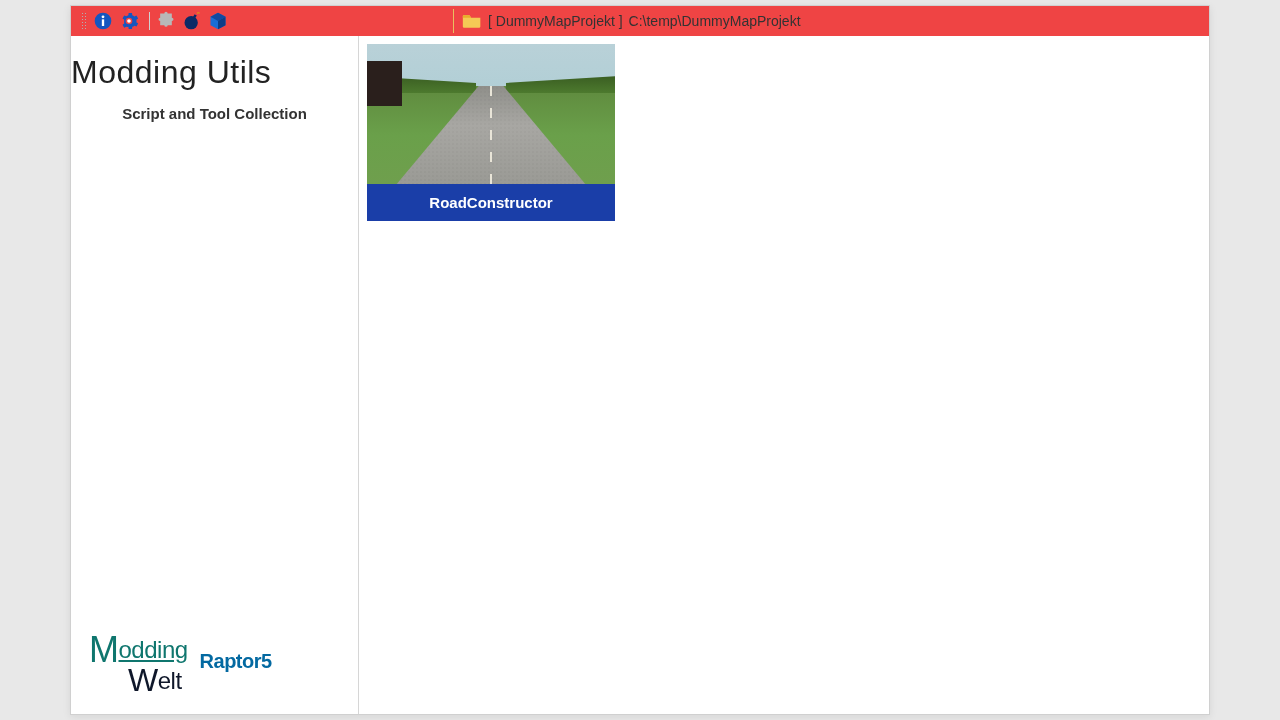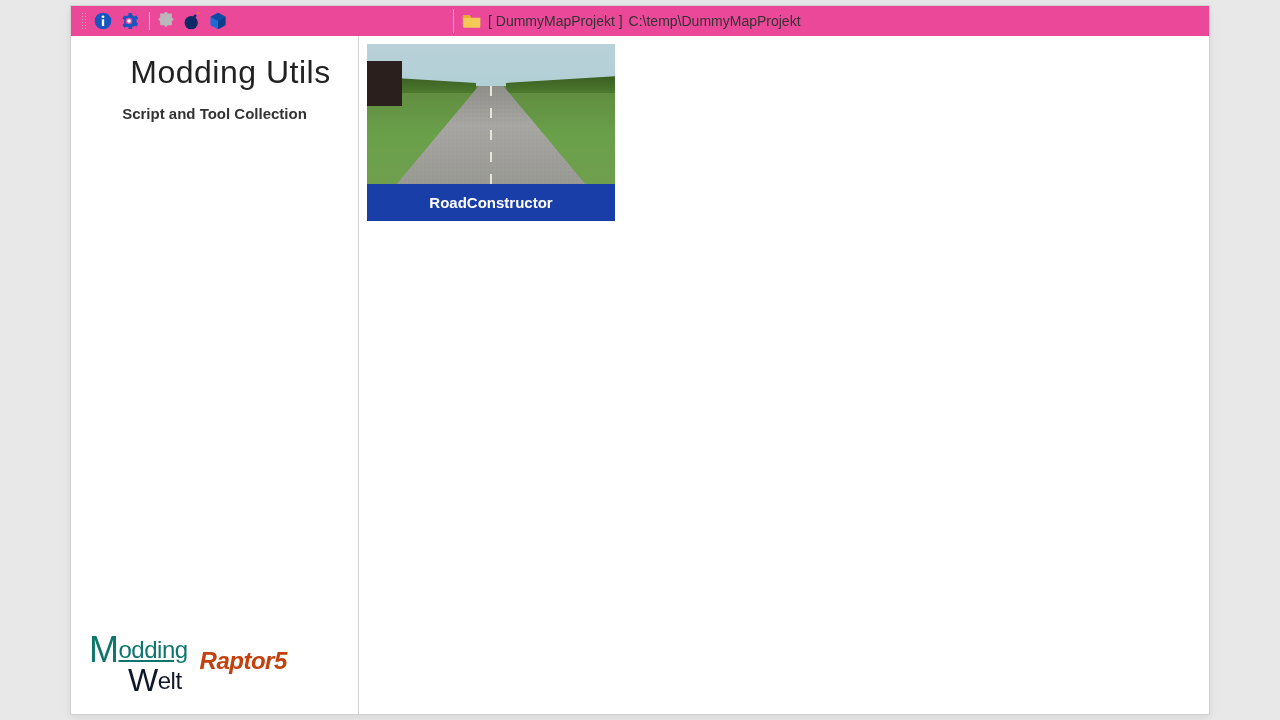--- a/index.html
+++ b/index.html
@@ -54,21 +54,21 @@
       cursor: pointer;
     }
     .win-btn svg { width: 12px; height: 12px; stroke: #222; stroke-width: 1.2; fill: none; }
 
     
     .toolbar {
       height: 30px;
       display: flex;
       align-items: center;
       padding-left: 10px;
-      background: #ec4899;
+      background: #ef4444;
     }
     .toolbar .grip {
       display: inline-block;
       width: 6px;
       height: 18px;
       margin-right: 5px;
       background-image: radial-gradient(circle at 1.5px 1.5px, #b0b0b0 1px, transparent 1px);
       background-size: 3px 3px;
     }
     .tb-icon {
@@ -113,23 +113,21 @@
       width: 288px;
       border-right: 1px solid #d6d6d6;
       display: flex;
       flex-direction: column;
       padding-top: 18px;
     }
     .sidebar h1 {
       font-size: 32px;
       font-weight: 400;
       color: #222;
-      text-align: center;
       letter-spacing: 0.5px;
-      padding-left: 32px;
     }
     .sidebar .subtitle {
       font-size: 15px;
       color: #333;
       text-align: center;
       margin-top: 14px;
       font-weight: 700;
     }
     .sidebar .logos {
       margin-top: auto;
@@ -223,24 +221,23 @@
     }
     .logo-modding .top .M { font-size: 36px; font-weight: 400; display:inline-block; transform: translateY(4px); }
     .logo-modding .bot {
       font-size: 24px; font-weight: 400; color:#0f172a;
       letter-spacing: -0.5px; margin-top: -2px; margin-left: 39px;
     }
     .logo-modding .bot .W { font-size: 32px; font-weight: 400; display:inline-block; transform: translateY(2px); }
 
     
     .logo-raptor {
-      font-size: 24px;
+      font-size: 20px;
       font-weight: 700;
-      color: #c2410c;
-      font-style: italic;
+      color: #0369a1;
       letter-spacing: -0.5px;
       align-self: center;
     }
   </style>
 </head>
 <body>
 
 <div class="window">
 
 

